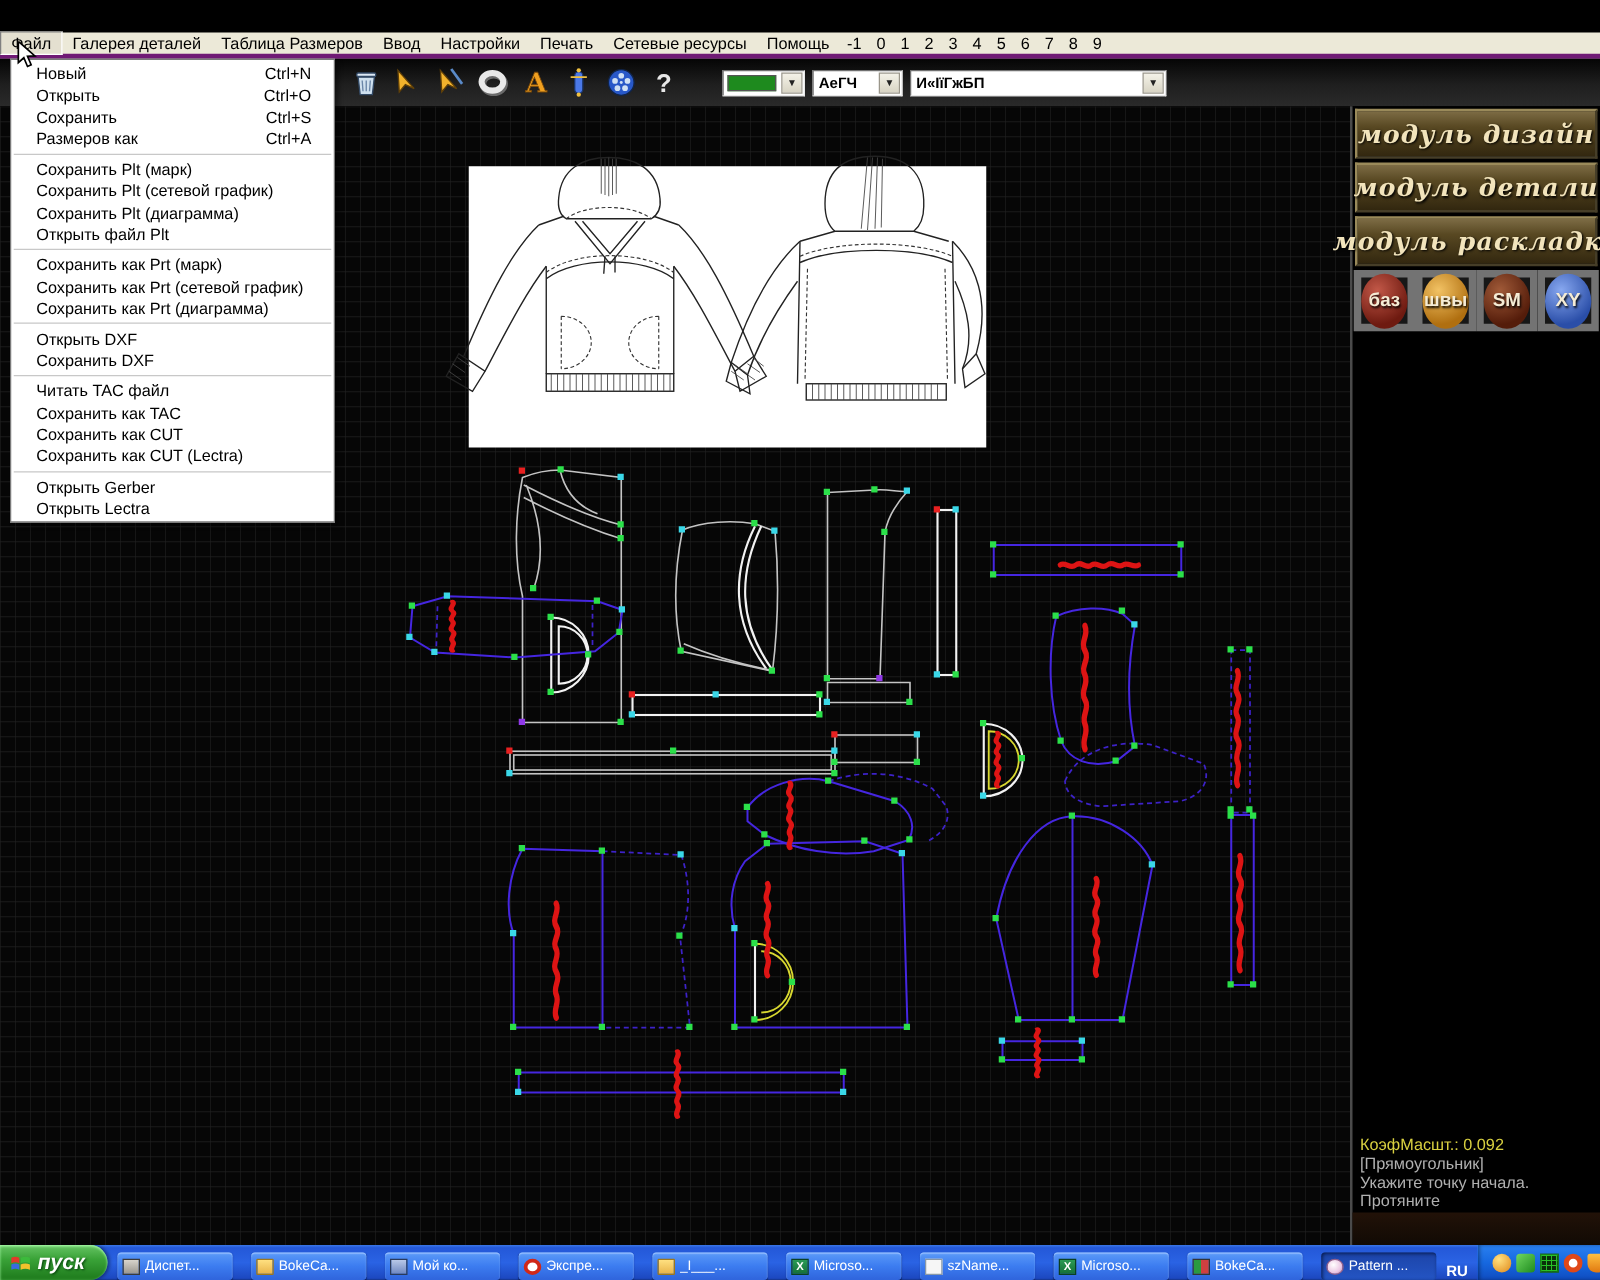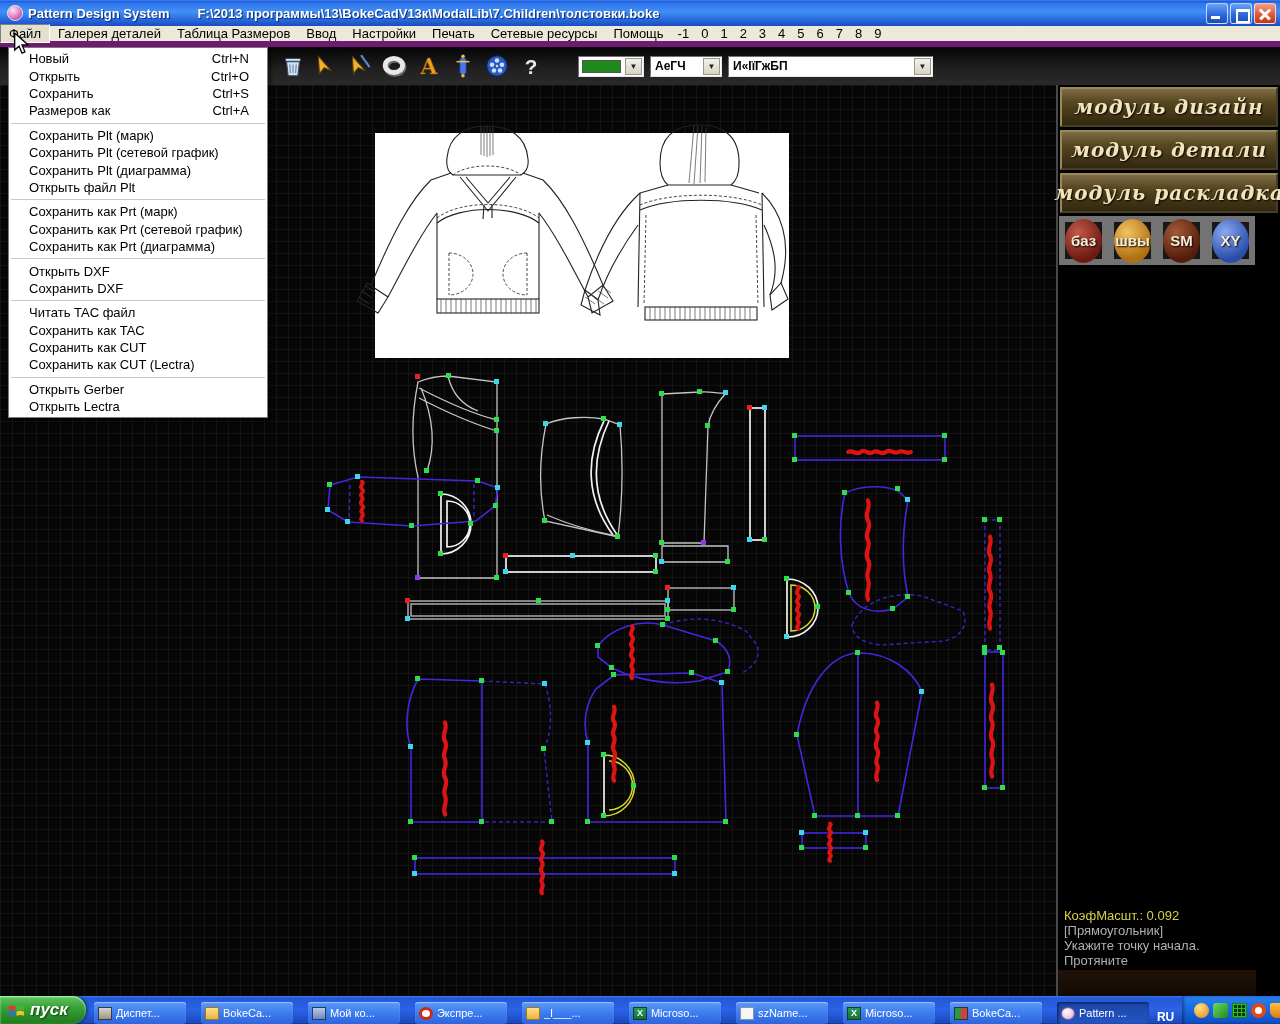--- a/index.html
+++ b/index.html
@@ -25,21 +25,21 @@
   .wbtn.min::after { content:""; position:absolute; left:4px; bottom:4px; width:9px; height:3px; background:#fff; }
   .wbtn.max::after { content:""; position:absolute; left:5px; top:5px; width:10px; height:9px;
     border:2px solid #fff; border-top-width:3px; }
   .wbtn.close::before, .wbtn.close::after { content:""; position:absolute; left:3px; top:9px;
     width:14px; height:2.5px; background:#fff; }
   .wbtn.close::before { transform:rotate(45deg); }
   .wbtn.close::after  { transform:rotate(-45deg); }
 
   
   .menubar { position:absolute; top:26px; left:0; width:1280px; height:21px; background:#ece9d8;
-    display:flex; align-items:center; font-size:13px; color:#000; border-bottom:6px solid #701a75; }
+    display:flex; align-items:center; font-size:13px; color:#000; border-bottom:4px solid #701a75; }
   .mb-item { padding:1px 8px; height:19px; display:flex; align-items:center; white-space:pre; }
   .mb-item.active { border:1px solid; border-color:#808080 #fff #fff #808080; background:#e4e0d0; }
   .mb-num { padding:1px 6px; }
 
   
   .toolbar { position:absolute; top:47px; left:0; width:1280px; height:38px;
     background:linear-gradient(180deg,#050505,#1f1f1f 55%,#2a2a2a); display:flex; align-items:center; }
   .tb-spacer { width:276px; flex:0 0 auto; }
   .tb-ico { width:34px; height:30px; display:flex; align-items:center; justify-content:center; }
   .combo { height:21px; background:#fff; border:1px solid; border-color:#707070 #e8e8e8 #e8e8e8 #707070;
@@ -61,21 +61,21 @@
   .bpc  { stroke:#4526e0; fill:none; stroke-width:1.6; }
   .bpcd { stroke:#3d22c8; fill:none; stroke-width:1.4; stroke-dasharray:4 3; }
   .ypc  { stroke:#d8d830; fill:none; stroke-width:1.5; }
   .rsqg { stroke:#dd1414; fill:none; stroke-width:4.2; stroke-linecap:round; }
   .prev { stroke:#222; fill:none; stroke-width:1.1; }
   .prevd{ stroke:#333; fill:none; stroke-width:0.9; stroke-dasharray:3 2; }
   .prevh{ stroke:#444; fill:none; stroke-width:0.7; }
   .mkg { fill:#2be04a; } .mkc { fill:#3ad8e8; } .mkr { fill:#e82020; } .mkp { fill:#9038e8; }
 
   
-  .sidepanel { position:relative; width:224px; height:911px; background:#000;
+  .sidepanel { position:relative; width:200px; height:911px; background:#000;
     border-left:2px solid #4a4a4a; }
   .mod-btn { margin:2px 2px 3px 2px; height:40px; display:flex; align-items:center; justify-content:center;
     background:linear-gradient(180deg,#7d6c45 0%,#584822 35%,#32270f 100%);
     border:2px outset #9a8a5a; color:#f2e4bc;
     font:italic bold 20px "DejaVu Serif", serif; letter-spacing:1px; white-space:nowrap;
     text-shadow:1px 1px 2px #000; }
   .round-row { display:flex; margin:3px 1px; }
   .round-tile { width:49px; height:49px; background:#171717; border:6px solid #737373;
     display:flex; align-items:center; justify-content:center; }
   .ball { width:44px; height:44px; border-radius:50%; display:flex; align-items:center; justify-content:center;
@@ -140,30 +140,20 @@
   .t-orange-shield { background:linear-gradient(#ffc040,#e07810); border-radius:2px 2px 45% 45%; }
   .t-network-pc { background:linear-gradient(#b0c8e8,#6080b0); border:1px solid #203050; }
   .t-gray-speaker { background:radial-gradient(circle at 40% 35%,#e0e0e0,#787878); border-radius:50%; }
   .clock { color:#fff; font-size:12px; margin-left:4px; text-shadow:1px 1px 1px #0a2a6a; }
 </style>
 </head>
 <body>
 
 <div id="app">
 
-  <div class="titlebar">
-    <span class="app-icon"></span>
-    <span class="title-text title-app">Pattern Design System</span>
-    <span class="title-text">F:\2013 программы\13\BokeCadV13к\ModalLib\7.Children\толстовки.boke</span>
-    <span class="win-btns">
-      <span class="wbtn min"></span>
-      <span class="wbtn max"></span>
-      <span class="wbtn close"></span>
-    </span>
-  </div>
 
   <div class="menubar" id="menubar">
       <span class="mb-item active">Файл</span>
       <span class="mb-item">Галерея деталей</span>
       <span class="mb-item">Таблица Размеров</span>
       <span class="mb-item">Ввод</span>
       <span class="mb-item">Настройки</span>
       <span class="mb-item">Печать</span>
       <span class="mb-item">Сетевые ресурсы</span>
       <span class="mb-item">Помощь</span>

